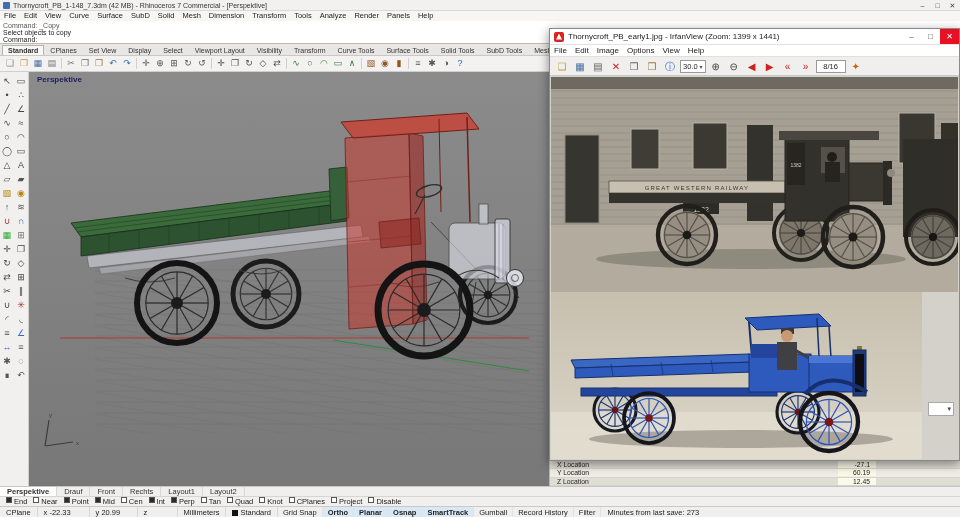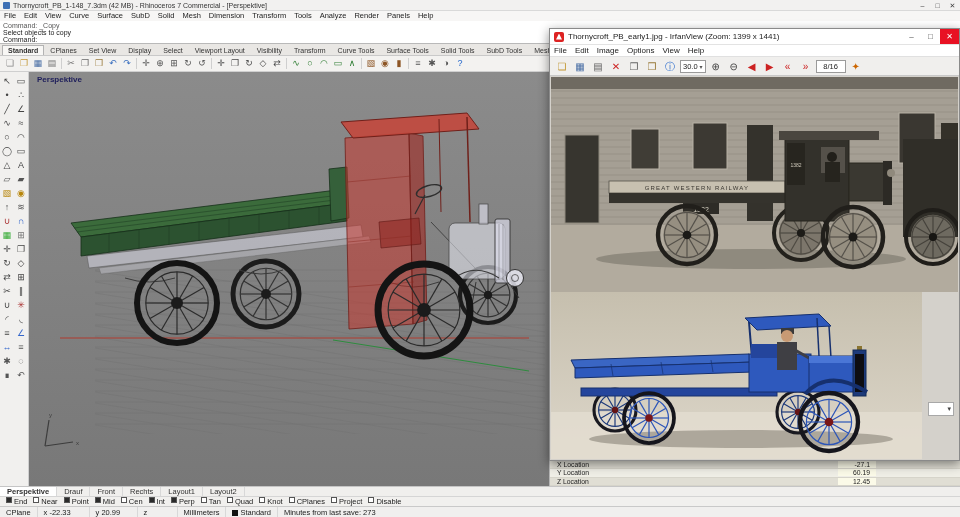--- a/index.html
+++ b/index.html
@@ -449,20 +449,30 @@
       </label>
     </div>
 
   <div id="r-status" class="abs">
     <span class="scell">CPlane</span>
     <span class="scell" style="min-width:52px">x -22.33</span>
     <span class="scell" style="min-width:48px">y 20.99</span>
     <span class="scell" style="min-width:40px">z</span>
     <span class="scell">Millimeters</span>
     <span class="scell"><span class="swatch"></span><span>Standard</span></span>
+    <span id="status-toggles" style="display:flex">
+        <span class="stog">Grid Snap</span>
+        <span class="stog on">Ortho</span>
+        <span class="stog on">Planar</span>
+        <span class="stog on">Osnap</span>
+        <span class="stog on">SmartTrack</span>
+        <span class="stog">Gumball</span>
+        <span class="stog">Record History</span>
+        <span class="stog">Filter</span>
+      </span>
     <span class="scell" style="border-right:none">Minutes from last save: 273</span>
   </div>
 
   <div id="iv-win" class="abs">
     <div id="iv-title">
       <span class="ivicon"></span>
       <span>Thornycroft_PB_early1.jpg - IrfanView (Zoom: 1399 x 1441)</span>
       <span class="winbtns" id="iv-winbtns">
           <span class="wb">–</span>
           <span class="wb">□</span>

